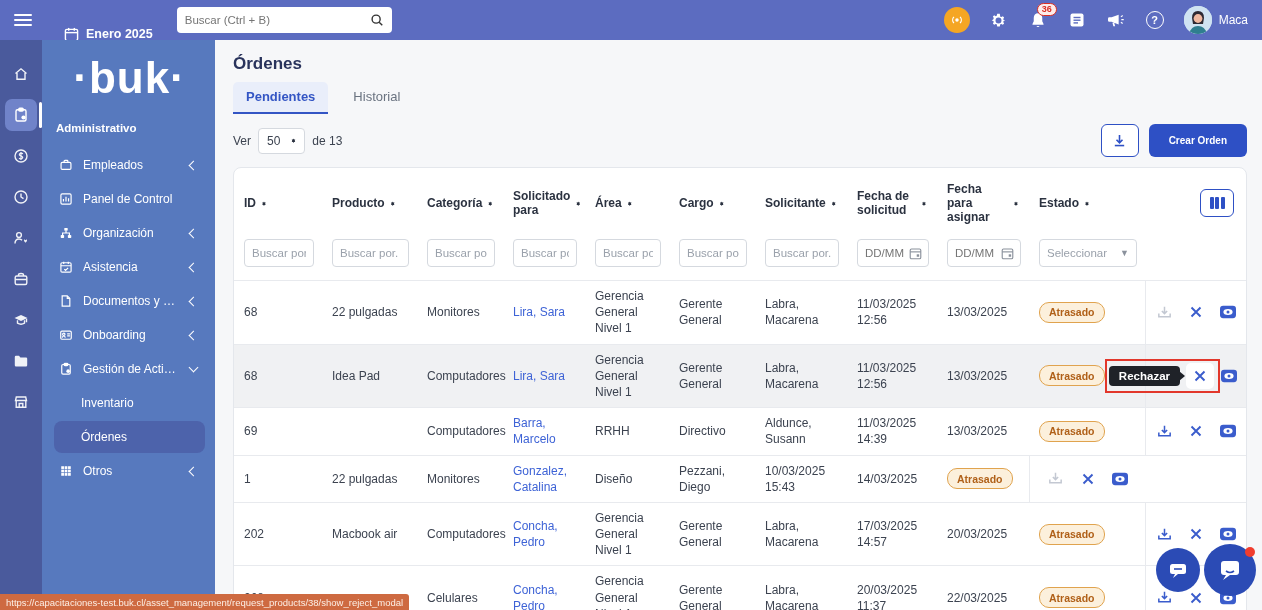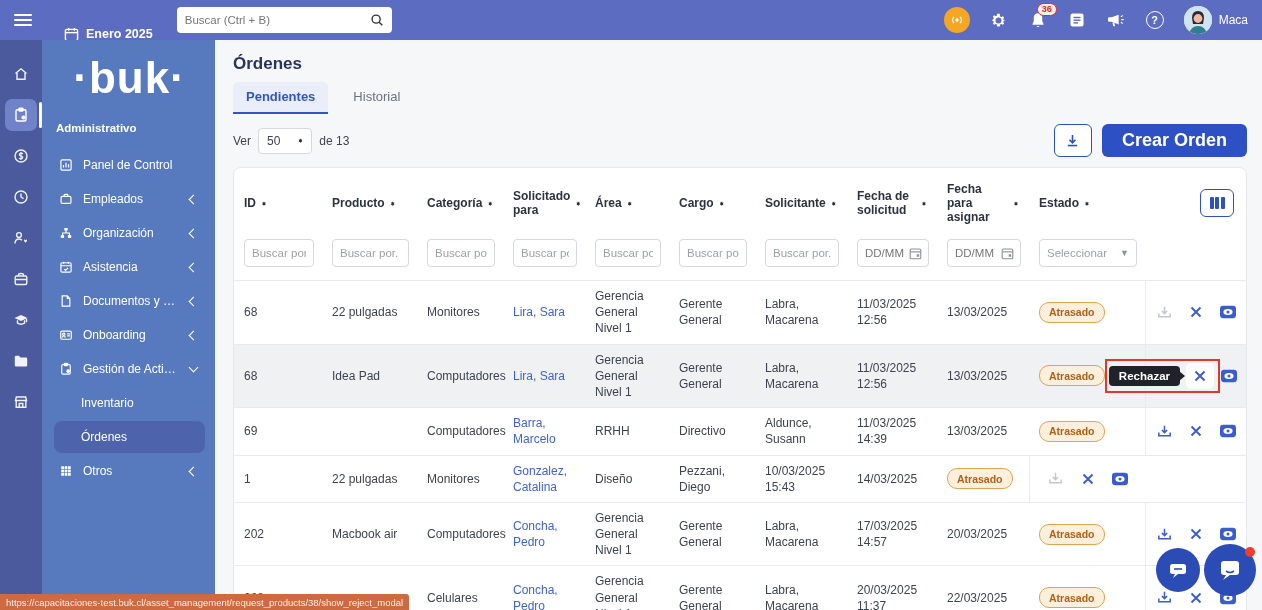--- a/index.html
+++ b/index.html
@@ -43,24 +43,24 @@
   .sub-item.active { background:#4D63AB; }
 
   
   .main { flex:1; padding:14px 15px 0 18px; position:relative; overflow:hidden; }
   .page-title { font-size:17px; font-weight:bold; color:#29335C; }
   .tabs { display:flex; gap:12px; margin-top:8px; }
   .tab { font-size:13px; padding:7px 13px 8px; color:#6A7380; cursor:pointer; border-bottom:2px solid transparent; border-radius:5px 5px 0 0; }
   .tab.active { color:#3355C4; background:#E9EEFA; border-bottom:2px solid #3355C4; font-weight:bold; }
   .controls { display:flex; align-items:center; margin-top:10px; font-size:12px; color:#3C4350; }
   .pagesize { display:flex; align-items:center; gap:7px; }
-  .select-mini { border:1px solid #D5D9DF; background:#fff; border-radius:4px; padding:5px 8px; display:flex; align-items:center; gap:17px; font-size:12px; cursor:pointer; }
+  .select-mini { border:1px solid #D5D9DF; background:#fff; border-radius:4px; padding:5px 8px; display:flex; align-items:center; gap:10px; font-size:12px; cursor:pointer; }
   .controls-right { margin-left:auto; display:flex; gap:10px; }
   .btn-outline { width:38px; height:33px; border:1px solid #2E50C5; border-radius:6px; background:#fff; display:flex; align-items:center; justify-content:center; cursor:pointer; }
-  .btn-primary { background:#2E50C5; color:#fff; font-weight:bold; font-size:18px; border:none; border-radius:6px; padding:0 20px; height:33px; cursor:pointer; font-family:inherit; }
+  .btn-primary { background:#2E50C5; color:#fff; font-weight:bold; font-size:10px; border:none; border-radius:6px; padding:0 20px; height:33px; cursor:pointer; font-family:inherit; }
 
   
   .card { background:#fff; border:1px solid #E4E7EC; border-radius:8px; margin-top:10px; overflow:visible; }
   .tgrid { display:grid; grid-template-columns:88px 95px 86px 82px 84px 86px 92px 90px 92px 116px 1fr; align-items:center; }
   .thead { padding:10px 0 4px; }
   .th { font-size:12px; font-weight:bold; color:#2B3240; padding:4px 10px; display:flex; align-items:center; gap:5px; cursor:pointer; }
   .sort { display:inline-flex; flex-direction:column; line-height:0; font-size:6px; color:#2B3240; gap:1px; }
   .filters { padding:4px 0 10px; }
   .fcell { padding:3px 8px 3px 10px; }
   .finput { width:100%; border:1px solid #D5D9DF; border-radius:4px; height:28px; font-size:11.5px; padding:0 7px; color:#444; outline:none; background:#fff; font-family:inherit; }
@@ -231,35 +231,35 @@
       </div>
     </div>
 
   <div class="sidebar">
     <div class="logo">·buk·</div>
     <div class="side-section">Administrativo</div>
     <nav class="menu" id="sideMenu">
         <div class="menu-item">
           <span style="display:flex;transform:scale(.85)">
             <svg width="16" height="16" viewBox="0 0 16 16" fill="none" stroke="#fff" stroke-width="1.4">
+              <rect x="2.2" y="5" width="11.6" height="8.2" rx="1.4"></rect>
+              <path d="M5.8 5V3.6 q0-1 1-1h2.4 q1 0 1 1V5"></path>
+            </svg>
+          </span>
+    <span class="mi-label">Empleados</span>
+          <span class="chev "></span>
+        </div>
+        <div class="menu-item">
+          <span style="display:flex;transform:scale(.85)">
+            <svg width="16" height="16" viewBox="0 0 16 16" fill="none" stroke="#fff" stroke-width="1.4">
               <rect x="2" y="2" width="12" height="12" rx="1.5"></rect>
               <path d="M5 11V8 M8 11V5.5 M11 11V7"></path>
             </svg>
           </span>
     <span class="mi-label">Panel de Control</span>
-        </div>
-        <div class="menu-item">
-          <span style="display:flex;transform:scale(.85)">
-            <svg width="16" height="16" viewBox="0 0 16 16" fill="none" stroke="#fff" stroke-width="1.4">
-              <rect x="2.2" y="5" width="11.6" height="8.2" rx="1.4"></rect>
-              <path d="M5.8 5V3.6 q0-1 1-1h2.4 q1 0 1 1V5"></path>
-            </svg>
-          </span>
-    <span class="mi-label">Empleados</span>
-          <span class="chev "></span>
         </div>
         <div class="menu-item">
           <span style="display:flex;transform:scale(.85)">
             <svg width="16" height="16" viewBox="0 0 16 16" fill="none" stroke="#fff" stroke-width="1.4">
               <rect x="6" y="2" width="4" height="3.4" rx=".8" fill="#fff" stroke="none"></rect>
               <rect x="1.8" y="10.4" width="4" height="3.4" rx=".8" fill="#fff" stroke="none"></rect>
               <rect x="10.2" y="10.4" width="4" height="3.4" rx=".8" fill="#fff" stroke="none"></rect>
               <path d="M8 5.5V8 M4 10.4V8h8v2.4"></path>
             </svg>
           </span>

